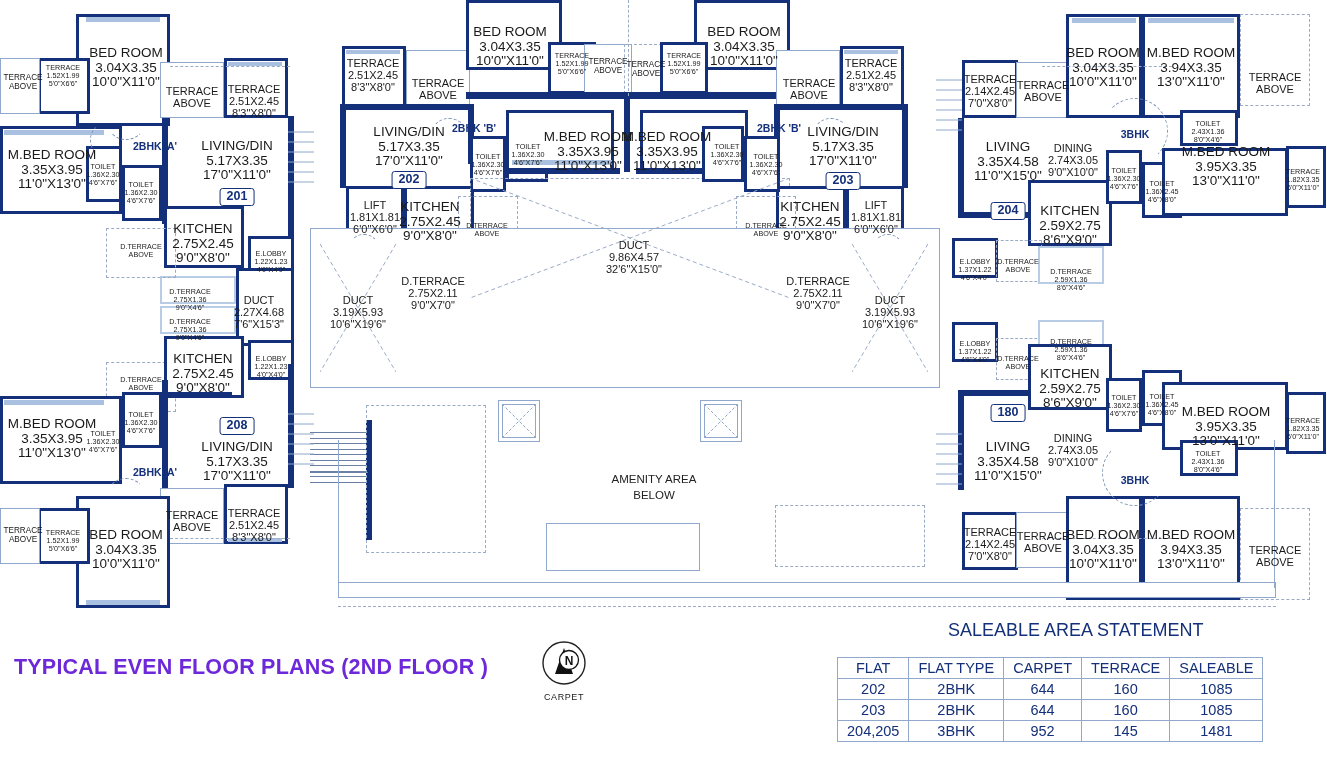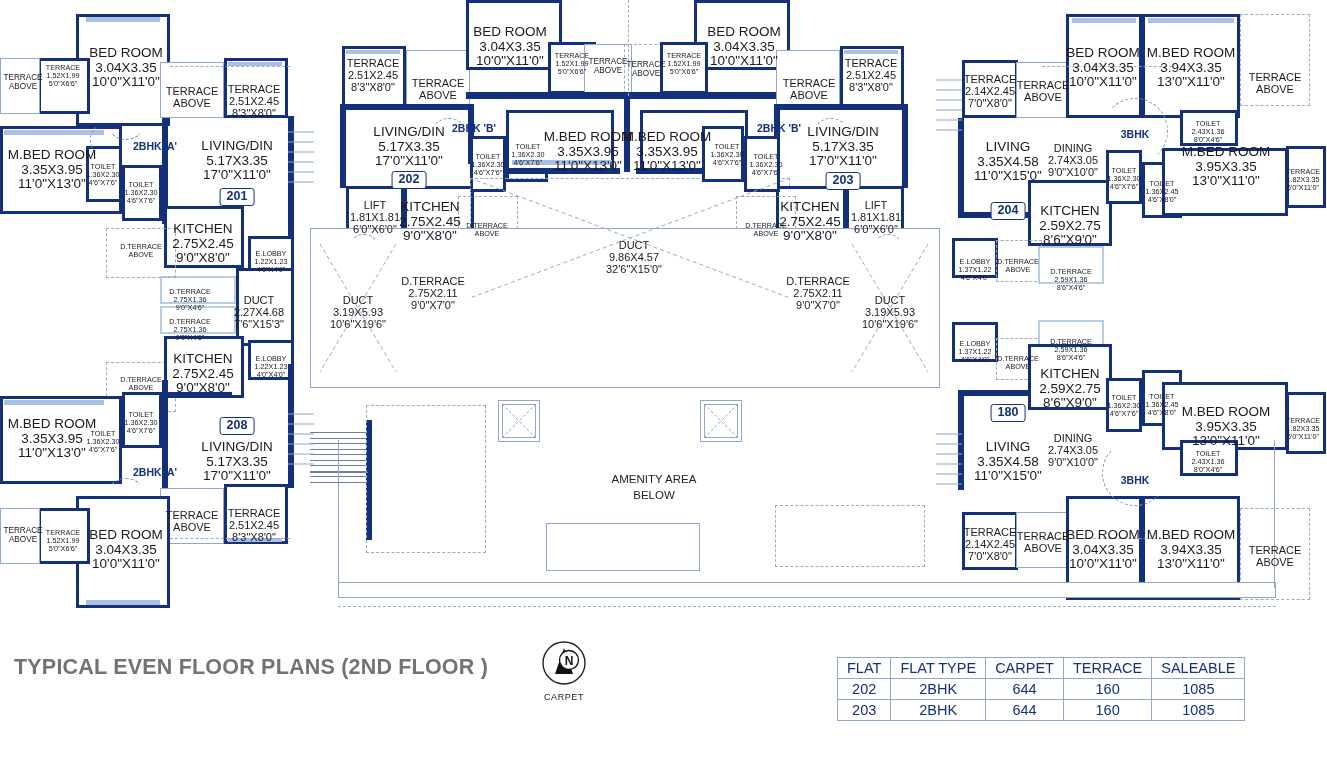--- a/index.html
+++ b/index.html
@@ -29,21 +29,21 @@
   .xsml{font-size:7.2px;}
   .unit-tag{position:absolute;transform:translateX(-50%);font-size:12.5px;font-weight:bold;
             color:#14307a;border:1.4px solid #14307a;border-radius:3px;padding:1px 6px;background:#fff;
             line-height:1.1;}
   .bhk{position:absolute;transform:translateX(-50%);font-size:10.5px;font-weight:bold;color:#14307a;white-space:nowrap;}
 
   
   .arc{position:absolute;border:1px dashed #7d93b5;border-radius:50%;background:transparent;}
 
   
-  #title{position:absolute;left:14px;top:655px;font-size:21.5px;font-weight:bold;color:#737373;
+  #title{position:absolute;left:14px;top:655px;font-size:21.5px;font-weight:bold;color:#6d28d9;
          letter-spacing:0.2px;white-space:nowrap;}
   
   #northwrap{position:absolute;left:536px;top:640px;width:56px;text-align:center;}
   #northlbl{font-size:9px;letter-spacing:0.6px;color:#222;margin-top:2px;}
 
   
   #areaTitle{position:absolute;left:948px;top:620px;font-size:18px;color:#14307a;white-space:nowrap;}
   #areaTbl{position:absolute;left:837px;top:657px;border-collapse:collapse;font-size:14.5px;color:#14307a;}
   #areaTbl td,#areaTbl th{border:1px solid #8fa8cc;padding:2px 9px;text-align:center;font-weight:normal;}
   #areaTbl th{font-size:14.5px;}
@@ -760,20 +760,21 @@
     <svg width="46" height="46" viewBox="0 0 46 46">
       <circle cx="23" cy="23" r="21" fill="#fff" stroke="#222" stroke-width="1.4"></circle>
       <path d="M14 34 L23 8 L23 34 Z" fill="#111"></path>
       <path d="M23 8 L32 34 L23 34 Z" fill="#111"></path>
       <circle cx="28" cy="20" r="9.5" fill="#fff" stroke="#111" stroke-width="1.3"></circle>
       <text x="28" y="24.5" font-family="'Liberation Sans',sans-serif" font-size="12" font-weight="bold" text-anchor="middle" fill="#111">N</text>
     </svg>
     <div id="northlbl">CARPET</div>
   </div>
 
+  <div id="areaTitle">SALEABLE AREA STATEMENT</div>
   <table id="areaTbl">
     <thead>
         <tr id="areaHead">
           <th>FLAT</th>
           <th>FLAT TYPE</th>
           <th>CARPET</th>
           <th>TERRACE</th>
           <th>SALEABLE</th>
         </tr>
       </thead>
@@ -785,15 +786,22 @@
           <td>160</td>
           <td>1085</td>
         </tr>
         <tr>
           <td>203</td>
           <td>2BHK</td>
           <td>644</td>
           <td>160</td>
           <td>1085</td>
         </tr>
+        <tr>
+          <td>204,205</td>
+          <td>3BHK</td>
+          <td>952</td>
+          <td>145</td>
+          <td>1481</td>
+        </tr>
       </tbody>
   </table>
 </div>
 
 </body></html>

